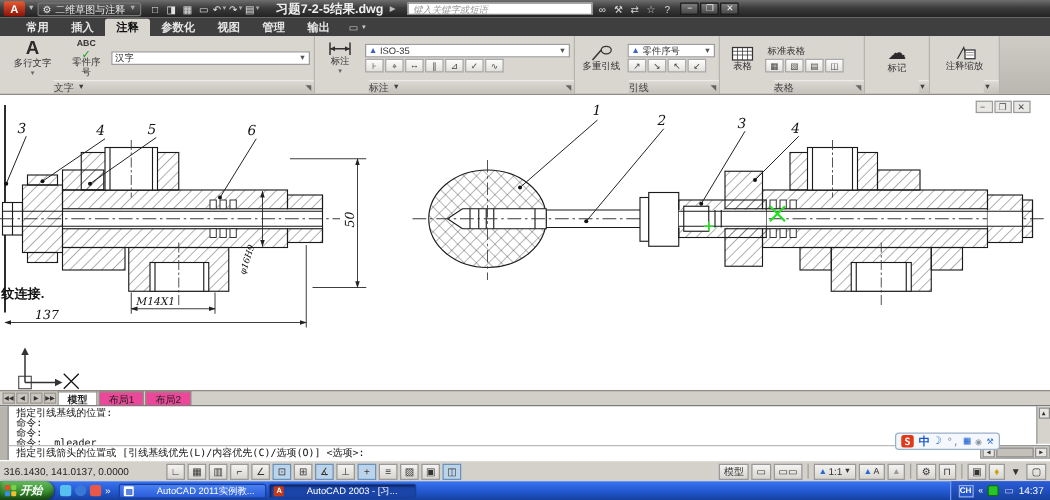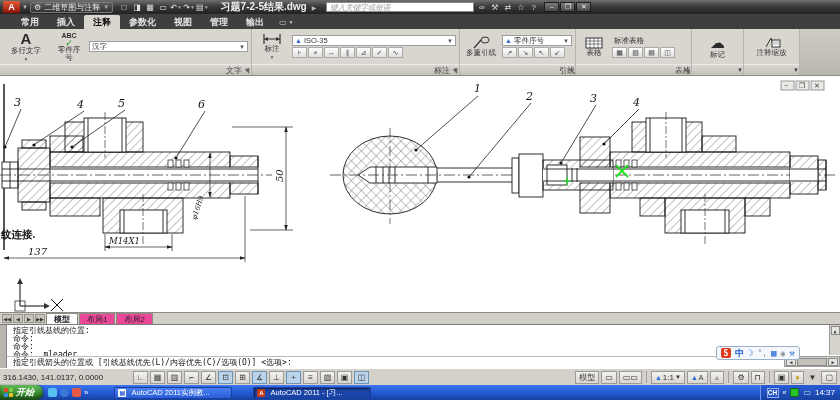--- a/index.html
+++ b/index.html
@@ -25,21 +25,21 @@
   
   .tabrow { height:15px; background:#3f3f3f; display:flex; align-items:flex-end; padding-left:12px; }
   .rtab { padding:0 9px; font-size:9px; color:#e6e6e6; height:14px; display:flex; align-items:center; font-weight:bold; }
   .rtab.active { background:#d9d6d0; color:#111; border-radius:2px 2px 0 0; }
   .tab-extra { margin-left:6px; color:#ccc; font-size:8px; height:14px; display:flex; align-items:center; gap:2px;}
 
   
   .ribbon { height:47px; background:#d9d6d0; display:flex; border-bottom:1px solid #8f8c86; }
   .panel { border-right:1px solid #b7b4ae; display:flex; flex-direction:column; }
   .pc { flex:1; display:flex; align-items:stretch; padding:1px 3px; gap:3px; }
-  .plabel { height:11px; display:flex; align-items:center; justify-content:flex-end; gap:3px; font-size:8px; color:#3f3f3f; background:linear-gradient(#dbd8d2,#c4c1bb); border-top:1px solid #eceae6; position:relative; }
+  .plabel { height:11px; display:flex; align-items:center; justify-content:flex-start; gap:3px; font-size:8px; color:#3f3f3f; background:linear-gradient(#dbd8d2,#c4c1bb); border-top:1px solid #eceae6; position:relative;margin-left:43px; }
   .plabel .exp { position:absolute; right:2px; font-size:6px; color:#666; }
   .bigbtn { display:flex; flex-direction:column; align-items:center; justify-content:center; font-size:7.5px; color:#333; padding:0 2px; line-height:8px; text-align:center; }
   .bigbtn .bi { font-size:15px; line-height:16px; font-weight:bold; color:#2b2b2b; }
   .bigbtn .flyarr { font-size:5px; color:#666; }
   .col { display:flex; flex-direction:column; gap:1px; justify-content:center; }
   .dd { height:11px; border:1px solid #9c9c9c; background:#fff; display:flex; align-items:center; font-size:7.5px; color:#333; padding:0 2px; gap:2px; }
   .dd .arr { margin-left:auto; font-size:6px; color:#555; }
   .dd .sic { color:#3a66c8; font-size:7px; }
   .findfield { height:11px; border:1px solid #9c9c9c; background:#fff; font-size:7.5px; font-style:italic; color:#555; padding:0 2px; width:100%; }
   .findfield::placeholder{ color:#888; }
@@ -82,21 +82,21 @@
   .sbtn .tri { color:#2a6ad8; font-size:7px; }
   .sep { width:1px; height:12px; background:#a0a0a0; margin:0 2px; }
 
   
   .taskbar { height:15px; background:linear-gradient(#3a74f0,#2257cf 55%,#16419f); display:flex; align-items:center; color:#fff; font-size:8px; }
   .startbtn { height:15px; background:linear-gradient(#63bb59,#2f8427 70%,#25671f); border-radius:0 7px 7px 0; display:flex; align-items:center; padding:0 9px 0 4px; font-weight:bold; font-style:italic; font-size:9px; gap:3px; box-shadow:inset 0 -3px 4px rgba(0,0,0,.35), 1px 0 2px rgba(0,0,0,.4); }
   .flag { width:9px; height:9px; display:grid; grid-template-columns:1fr 1fr; grid-template-rows:1fr 1fr; gap:1px; }
   .flag i { border-radius:1px; }
   .ql { display:flex; align-items:center; gap:3px; padding:0 5px; }
   .qli { width:9px; height:9px; border-radius:2px; }
-  .taskbtn { width:118px; height:12px; margin-left:21px; background:linear-gradient(#4a80f4,#2a5cd8); border:1px solid #1a3f9a; border-radius:2px; display:flex; align-items:center; gap:5px; padding:0 3px; font-size:7.5px; white-space:nowrap; overflow:hidden; }
+  .taskbtn { width:118px; height:12px; margin-left:2px; background:linear-gradient(#4a80f4,#2a5cd8); border:1px solid #1a3f9a; border-radius:2px; display:flex; align-items:center; gap:18px; padding:0 3px; font-size:7.5px; white-space:nowrap; overflow:hidden; }
   .taskbtn.active { background:#1b44a8; box-shadow:inset 1px 1px 2px rgba(0,0,0,.55); }
   .ticon { width:8px; height:8px; border-radius:1px; flex:0 0 auto; display:flex; align-items:center; justify-content:center; font-size:6px; font-weight:bold; }
   .tray { margin-left:auto; display:flex; align-items:center; gap:4px; background:linear-gradient(#2a5cd8,#16419f); height:15px; padding:0 5px 0 6px; border-left:1px solid #6f97ef; }
   .lang { background:#2456c8; border:1px solid rgba(255,255,255,.5); width:12px; height:10px; display:flex; align-items:center; justify-content:center; font-size:6.5px; font-weight:bold; }
   .tray .g-ico { width:9px; height:9px; background:#27c427; border:1px solid #0f6b0f; border-radius:2px; }
   .tray .m-ico { color:#cfd8ea; font-size:8px; }
 </style>
 </head>
 <body>
 
@@ -590,21 +590,21 @@
       <span class="qli" style="background:#3a78d8;border-radius:50%"></span>
       <span class="qli" style="background:#e85848"></span>
       <span style="font-size:8px">»</span>
     </div>
     <div class="taskbtn">
       <span class="ticon" style="background:#fff;color:#2a5cd8">▤</span>
       <span>AutoCAD 2011实例教...</span>
     </div>
     <div class="taskbtn active">
       <span class="ticon" style="background:#c23a16;color:#fff">A</span>
-      <span>AutoCAD 2011 - [习...</span>
+      <span>AutoCAD 2003 - [习...</span>
     </div>
     <div class="tray">
       <div class="lang">CH</div>
       <span style="font-size:7px">«</span>
       <span class="g-ico"></span>
       <span class="m-ico">▭</span>
       <span class="time">14:37</span>
     </div>
   </div>
 

